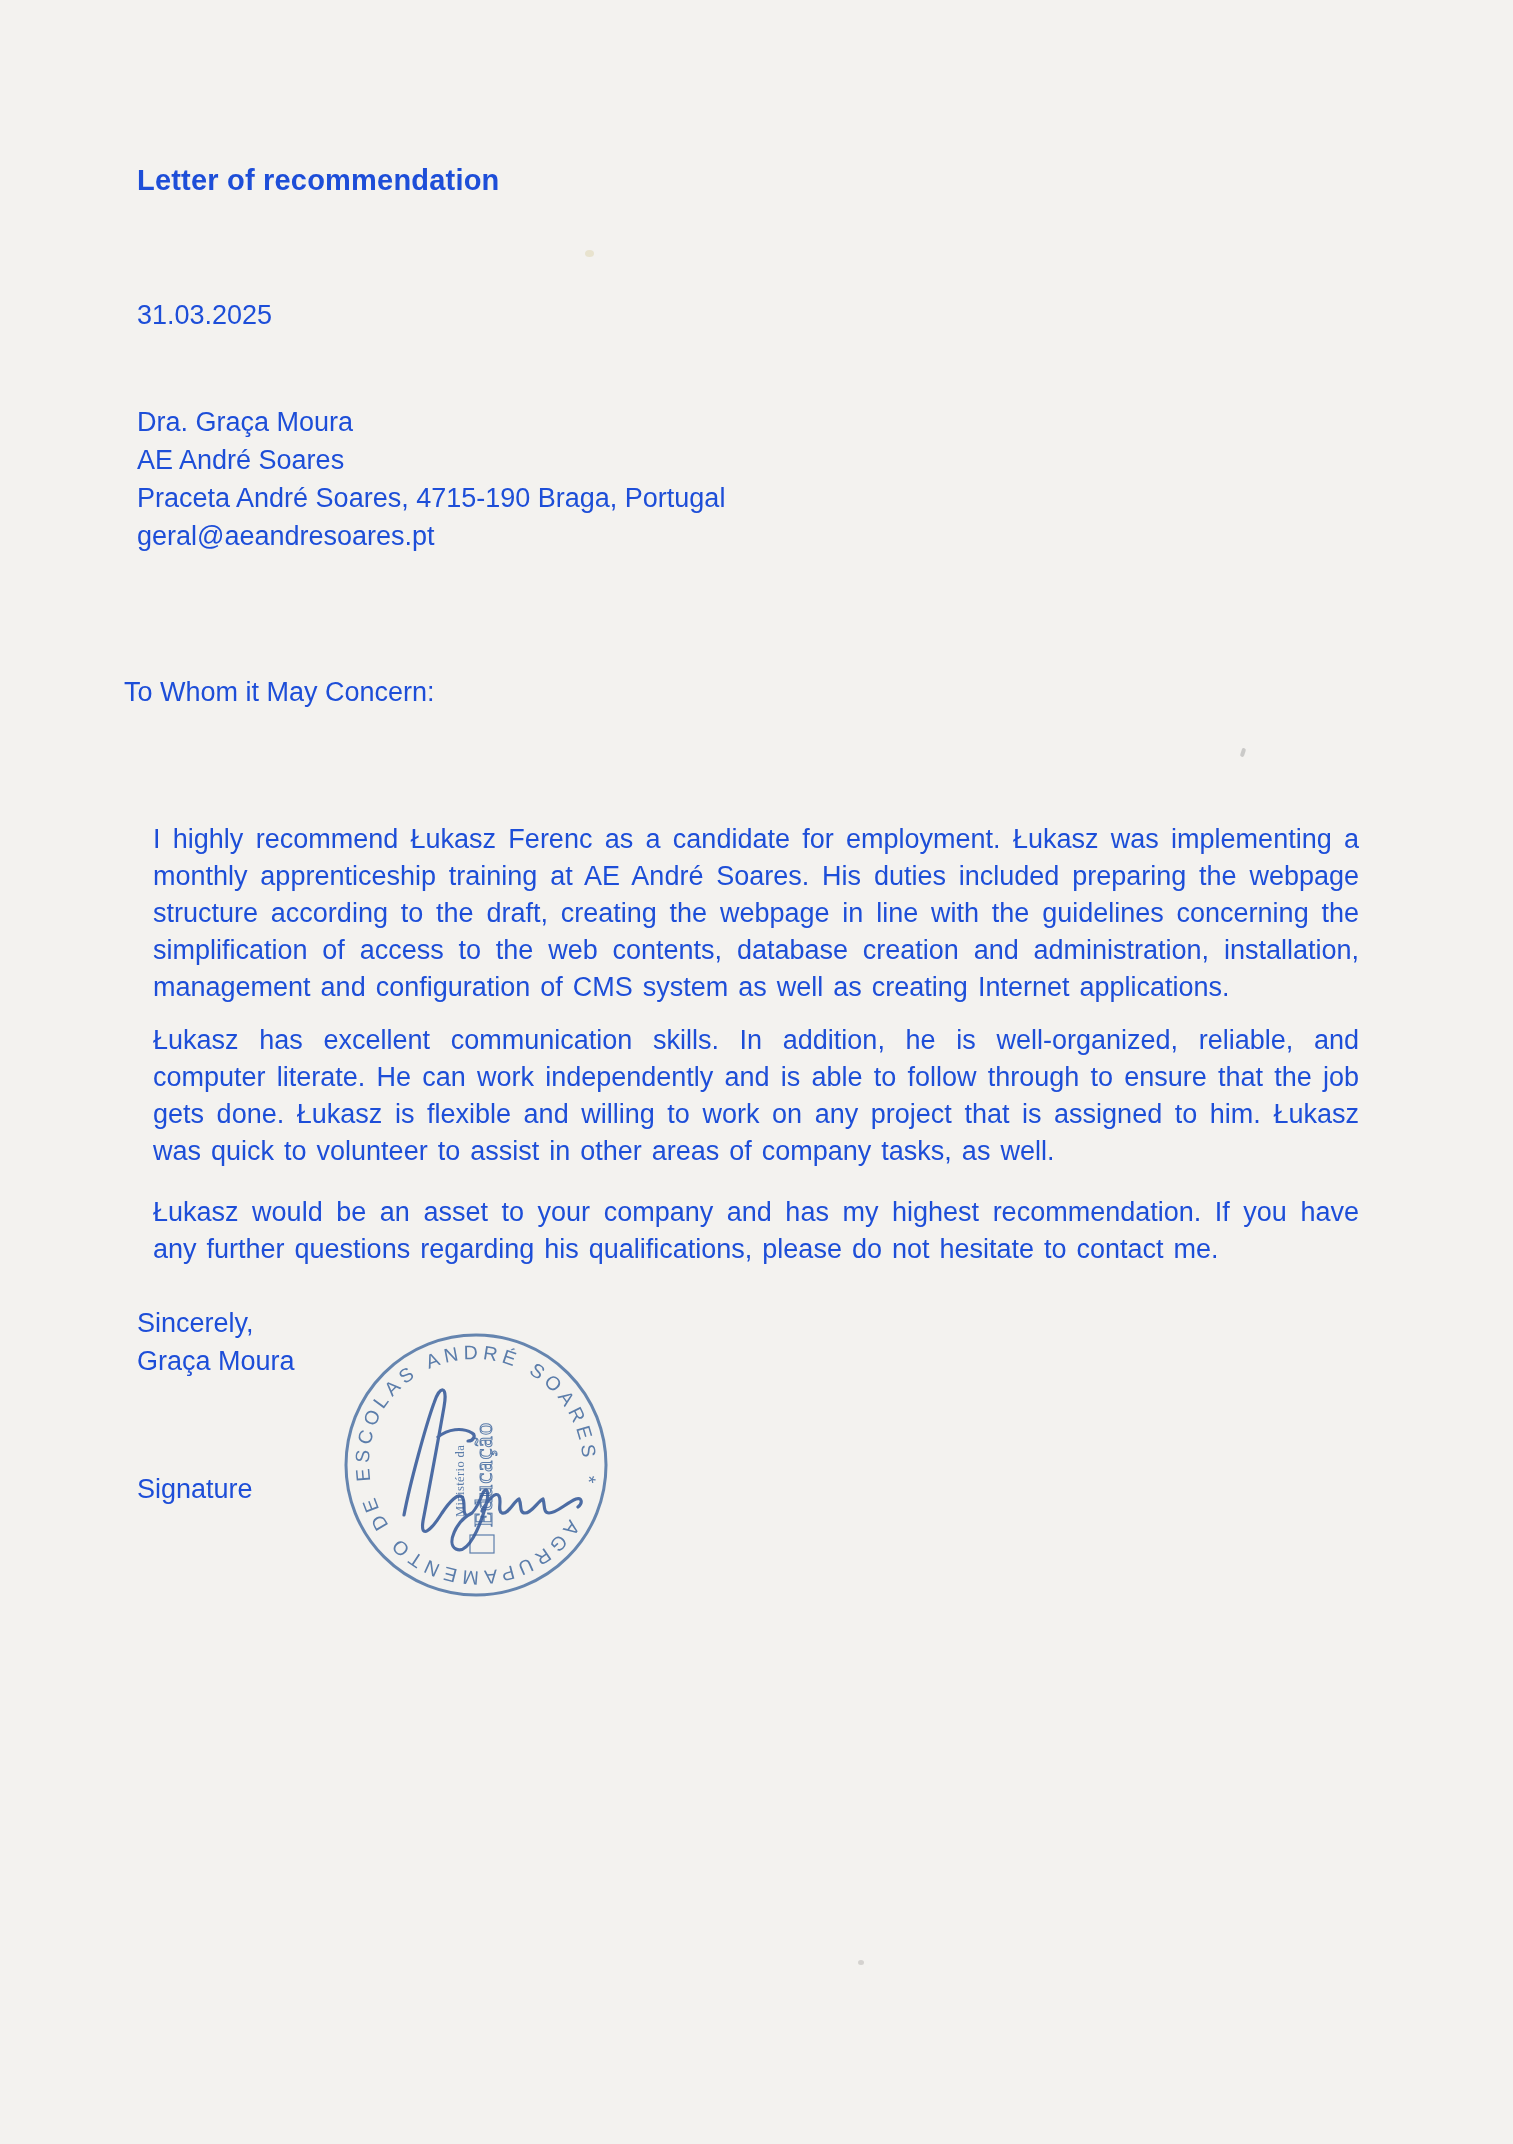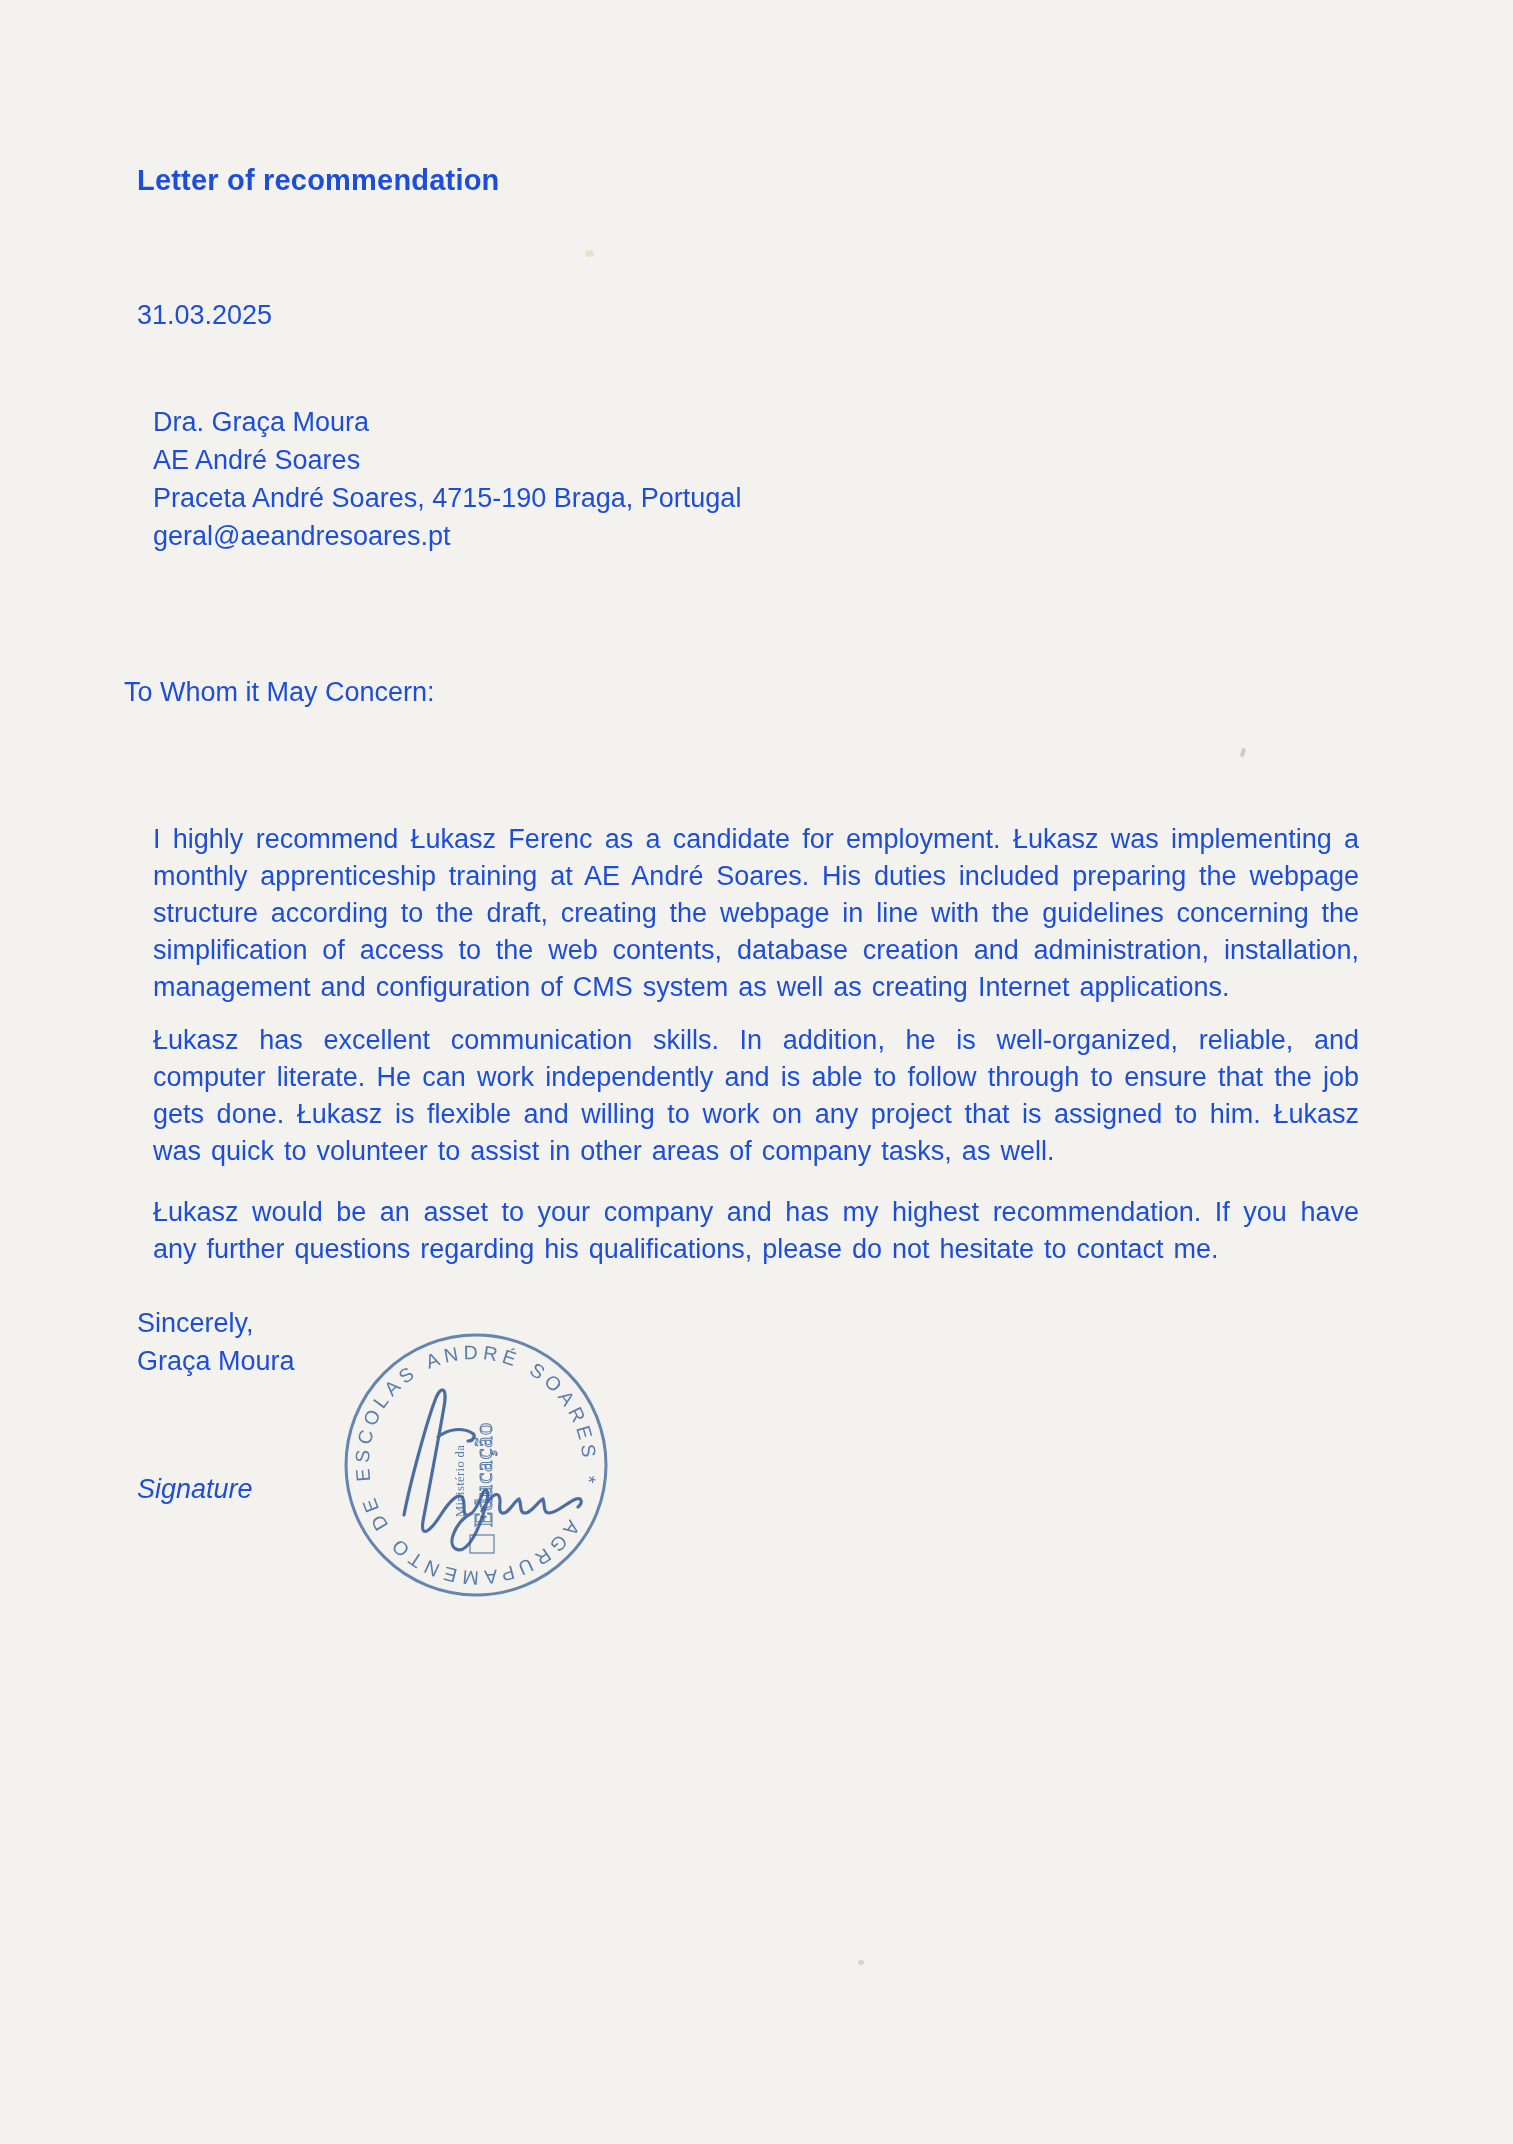--- a/index.html
+++ b/index.html
@@ -7,27 +7,27 @@
     position:relative;
     width:1513px;height:2144px;
     background:#f3f2ef;
     font-family:"Liberation Sans", sans-serif;
     color:#1d4ed8;
     overflow:hidden;
   }
   .abs{position:absolute;}
   .title{left:137px;top:164px;font-size:29px;font-weight:700;letter-spacing:.2px;}
   .date{left:137px;top:300px;font-size:27px;}
-  .address{left:137px;top:403px;font-size:27px;line-height:38px;margin-left:16px;}
+  .address{left:137px;top:403px;font-size:27px;line-height:38px;}
   .salutation{left:124px;top:677px;font-size:27px;}
   .body-text{left:137px;top:805px;width:1238px;font-size:27px;line-height:37px;}
   .body-text p{margin:16px;text-align:justify;word-spacing:2.5px;}
   .body-text p + p.gap{margin-top:24px;}
   .closing{left:137px;top:1304px;font-size:27px;line-height:38px;}
-  .sig-label{left:137px;top:1474px;font-size:27px;font-style:italic;}
+  .sig-label{left:137px;top:1474px;font-size:27px;}
   .stamp{left:326px;top:1315px;width:300px;height:300px;}
   .stamp svg{display:block;}
   .ring-text{
     font-family:"Liberation Sans", sans-serif;
     font-size:19.5px;letter-spacing:4.6px;word-spacing:2px;
   }
   .inner-small{font-family:"Liberation Serif", serif;font-size:12.5px;letter-spacing:.4px;}
   .inner-large{font-family:"Liberation Serif", serif;font-size:25px;letter-spacing:1px;}
   .artifact{position:absolute;border-radius:50%;}
   .a1{left:1241px;top:748px;width:4px;height:9px;background:#9a9a98;opacity:.45;transform:rotate(18deg);border-radius:2px;}

